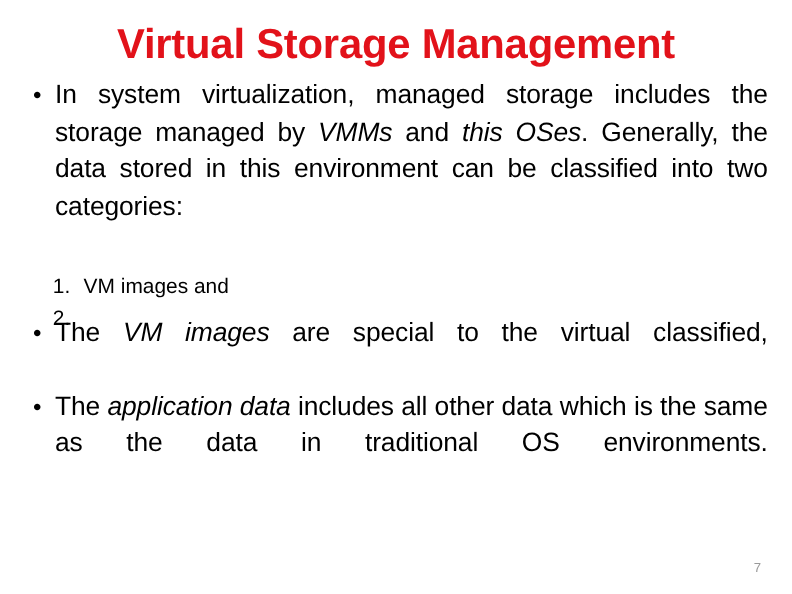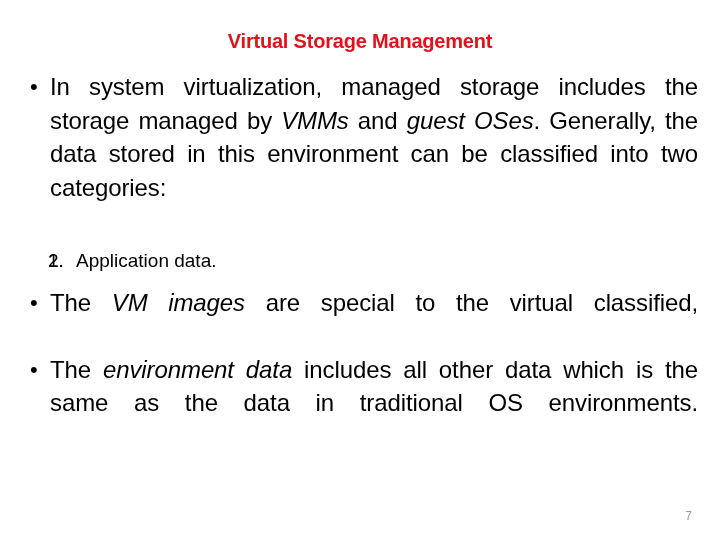--- a/index.html
+++ b/index.html
@@ -23,21 +23,21 @@
 
   
   .slide-title {
     position: absolute;
     top: 24px;
     left: 0;
     width: 720px;
     text-align: center;
     font-family: "Liberation Sans", sans-serif;
     font-weight: bold;
-    font-size: 20px;
+    font-size: 38px;
     line-height: 34px;
     color: #e2121a;
     letter-spacing: -0.2px;
     white-space: nowrap;
   }
 
   
   .body-area {
     position: absolute;
     top: 70px;
@@ -119,41 +119,41 @@
 <body>
 
 <div class="slide">
 
   <div class="slide-title">Virtual Storage Management</div>
 
   <div class="body-area">
 
     <div class="bullet-block">
       <span class="bullet-mark">•</span>
-      <p><span>In system virtualization, managed storage includes the storage managed by </span><em class="term">VMMs</em><span> and </span><em class="term">guest OSes</em><span>. Generally, the data stored in this environment can be classified into two categories:</span></p>
+      <p><span>In system virtualization, managed storage includes the storage managed by </span><em class="term">VMMs</em><span> and </span><em class="term">this OSes</em><span>. Generally, the data stored in this environment can be classified into two categories:</span></p>
     </div>
 
     <ol class="num-list">
       <li>
-        <span class="num">1.</span>
+        <span class="num">1.</span><span>VM images and</span>
       </li>
       <li>
-        <span class="num">2.</span><span>Application data.</span>
+        <span class="num">2.</span>
       </li>
     </ol>
 
     <div class="gap-a"></div>
 
     <div class="bullet-block">
       <span class="bullet-mark">•</span>
       <p><span>The </span><em class="term">VM images</em><span> are special to the virtual classified,</span></p>
     </div>
 
     <div class="bullet-block">
       <span class="bullet-mark">•</span>
-      <p><span>The </span><em class="term">environment data</em><span> includes all other data which is the same as the data in traditional OS environments.</span></p>
+      <p><span>The </span><em class="term">application data</em><span> includes all other data which is the same as the data in traditional OS environments.</span></p>
     </div>
 
   </div>
 
   <div class="page-number">7</div>
 
 </div>
 
 </body></html>

